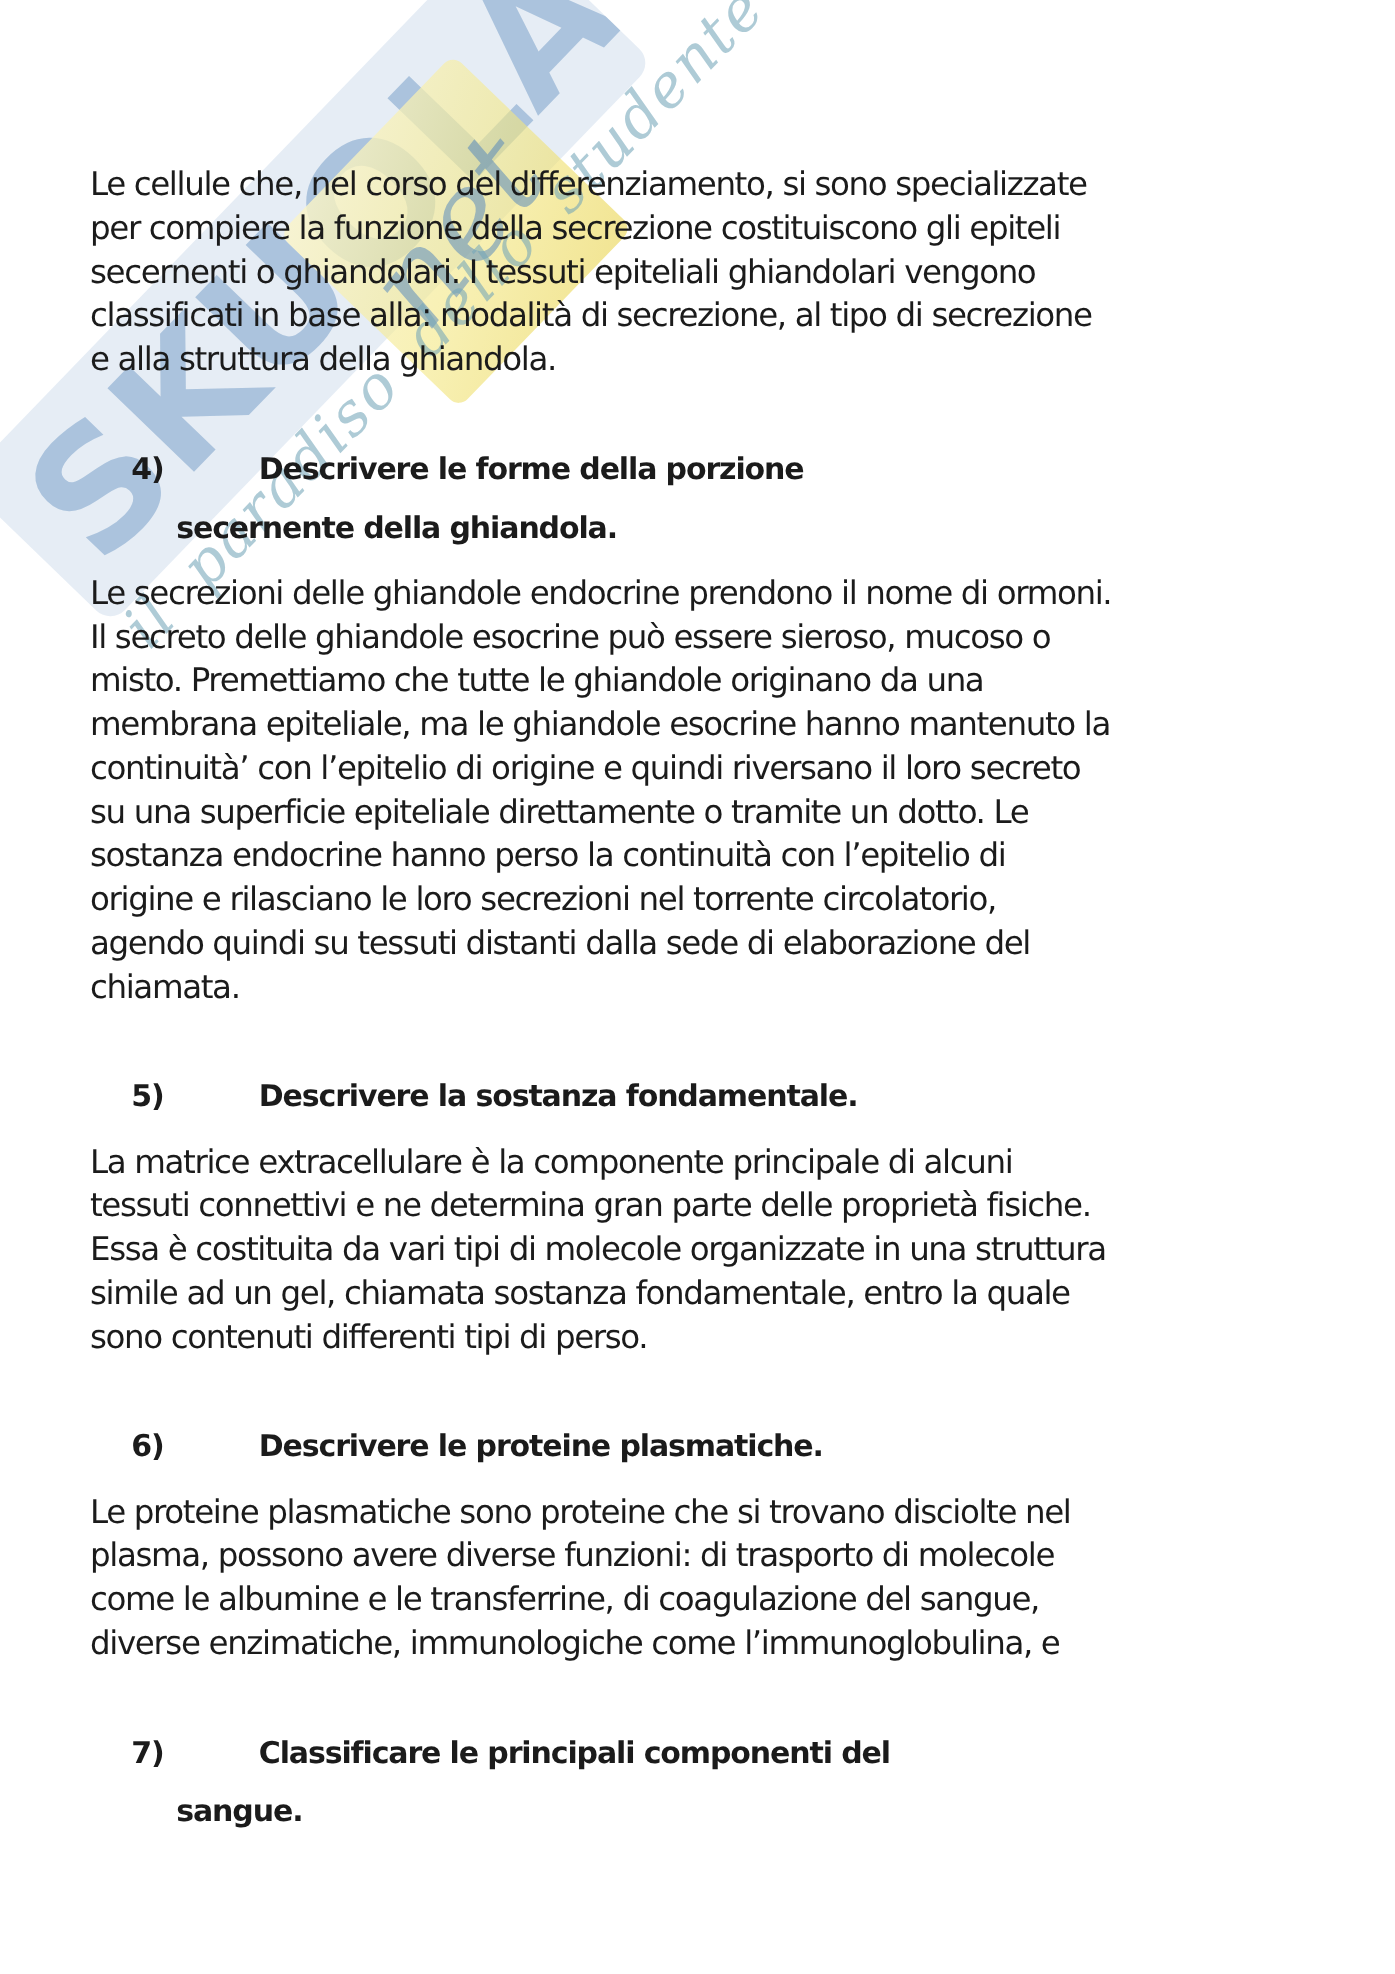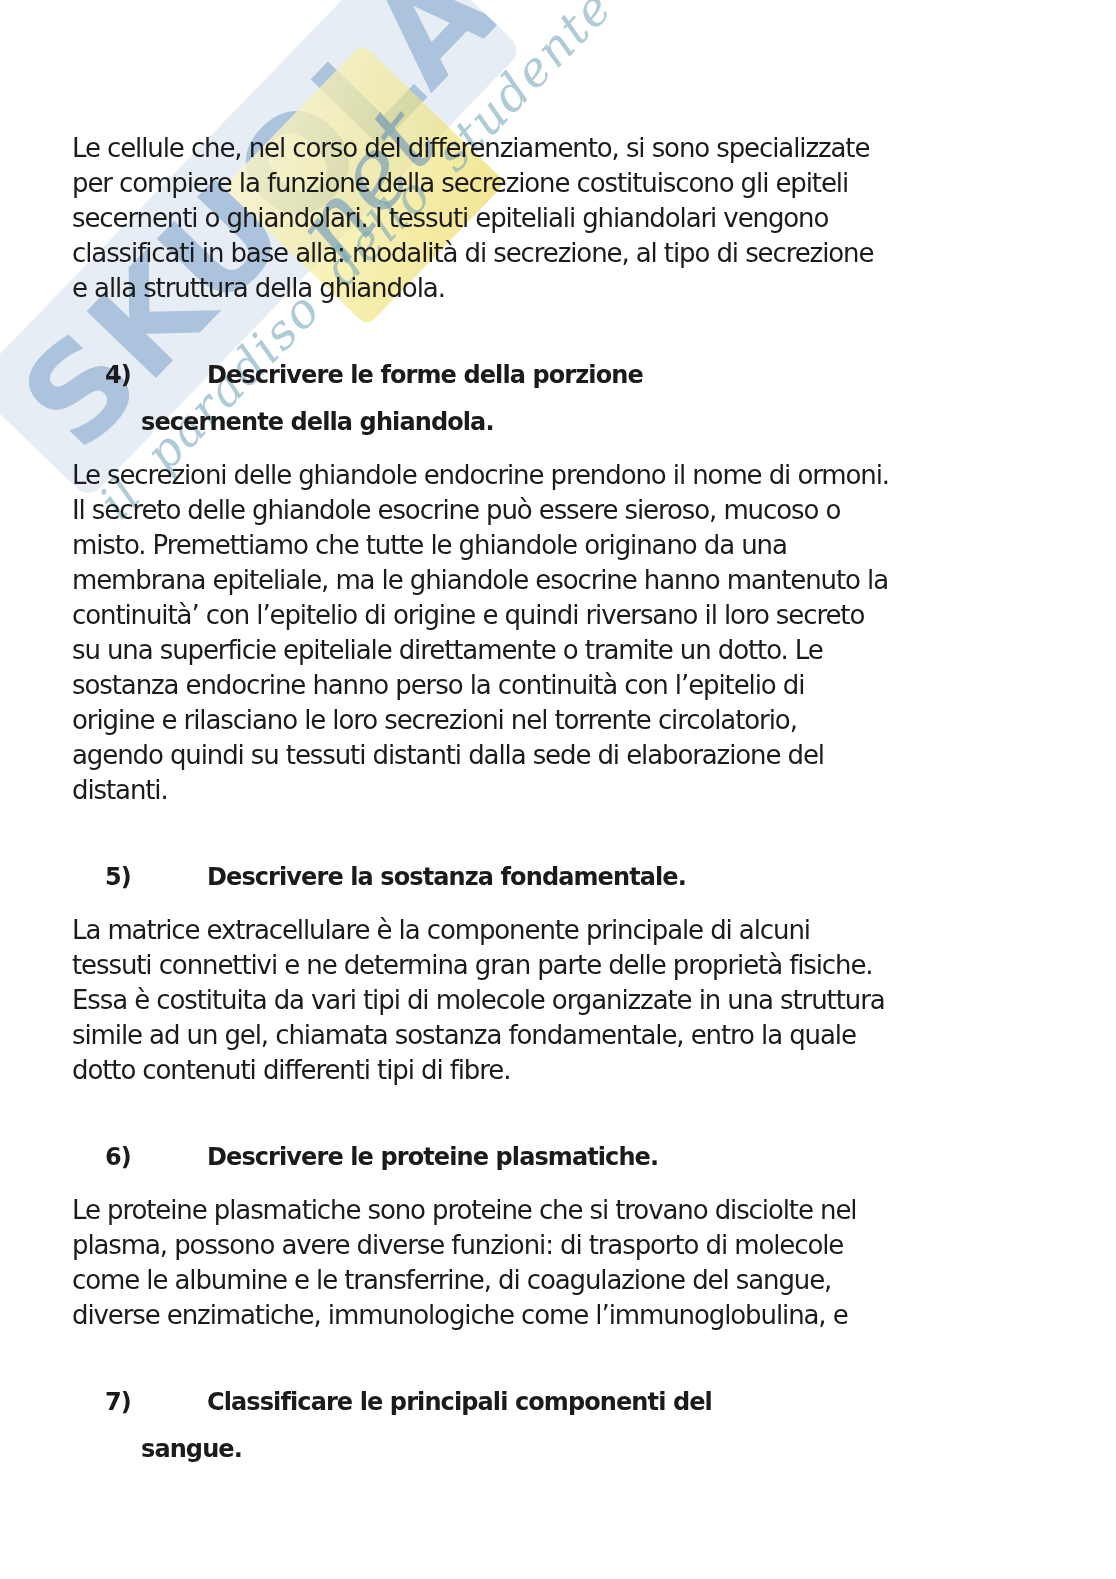--- a/index.html
+++ b/index.html
@@ -136,32 +136,32 @@
   <div class="paragraph">
       <div class="line">Le secrezioni delle ghiandole endocrine prendono il nome di ormoni.</div>
       <div class="line">Il secreto delle ghiandole esocrine può essere sieroso, mucoso o</div>
       <div class="line">misto. Premettiamo che tutte le ghiandole originano da una</div>
       <div class="line">membrana epiteliale, ma le ghiandole esocrine hanno mantenuto la</div>
       <div class="line">continuità’ con l’epitelio di origine e quindi riversano il loro secreto</div>
       <div class="line">su una superficie epiteliale direttamente o tramite un dotto. Le</div>
       <div class="line">sostanza endocrine hanno perso la continuità con l’epitelio di</div>
       <div class="line">origine e rilasciano le loro secrezioni nel torrente circolatorio,</div>
       <div class="line">agendo quindi su tessuti distanti dalla sede di elaborazione del</div>
-      <div class="line">distanti.</div>
+      <div class="line">chiamata.</div>
     </div>
 
   <div class="q-heading">
     <div class="q-line first"><span class="q-num">5)</span><span>Descrivere la sostanza fondamentale.</span></div>
   </div>
   <div class="paragraph">
       <div class="line">La matrice extracellulare è la componente principale di alcuni</div>
       <div class="line">tessuti connettivi e ne determina gran parte delle proprietà fisiche.</div>
       <div class="line">Essa è costituita da vari tipi di molecole organizzate in una struttura</div>
       <div class="line">simile ad un gel, chiamata sostanza fondamentale, entro la quale</div>
-      <div class="line">dotto contenuti differenti tipi di fibre.</div>
+      <div class="line">sono contenuti differenti tipi di perso.</div>
     </div>
 
   <div class="q-heading">
     <div class="q-line first"><span class="q-num">6)</span><span>Descrivere le proteine plasmatiche.</span></div>
   </div>
   <div class="paragraph">
       <div class="line">Le proteine plasmatiche sono proteine che si trovano disciolte nel</div>
       <div class="line">plasma, possono avere diverse funzioni: di trasporto di molecole</div>
       <div class="line">come le albumine e le transferrine, di coagulazione del sangue,</div>
       <div class="line">diverse enzimatiche, immunologiche come l’immunoglobulina, e</div>

